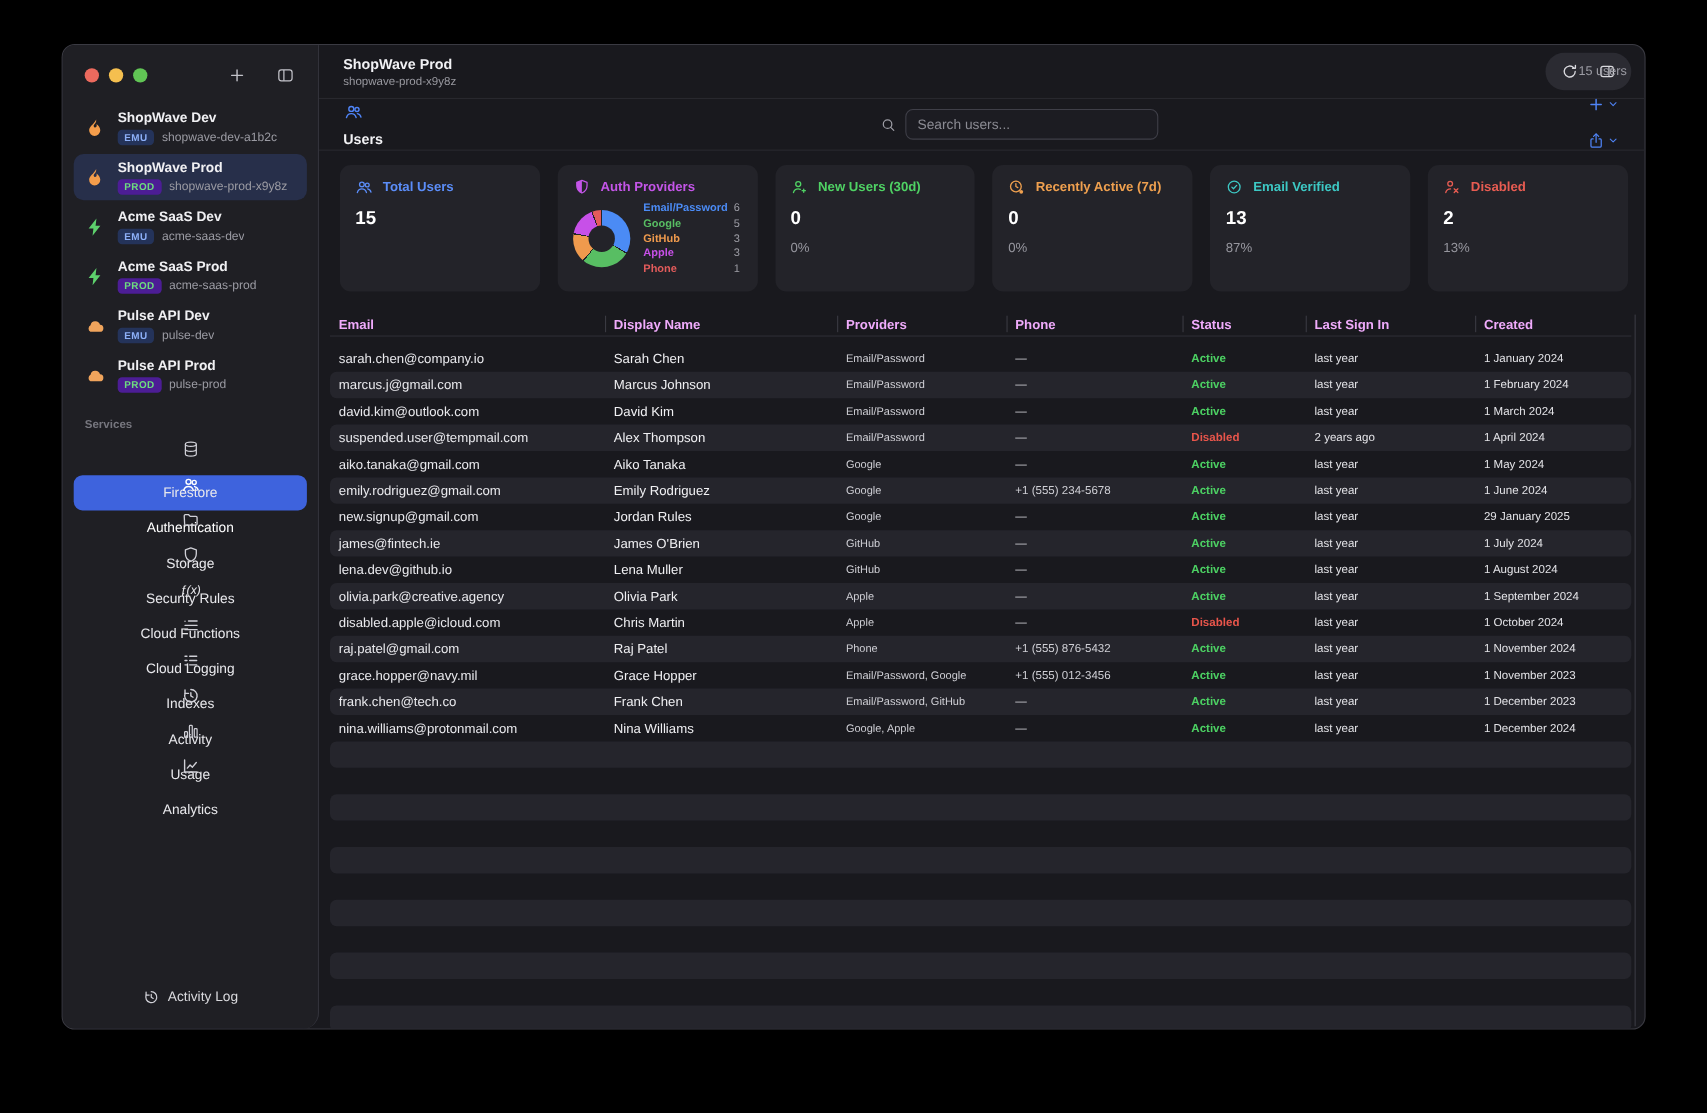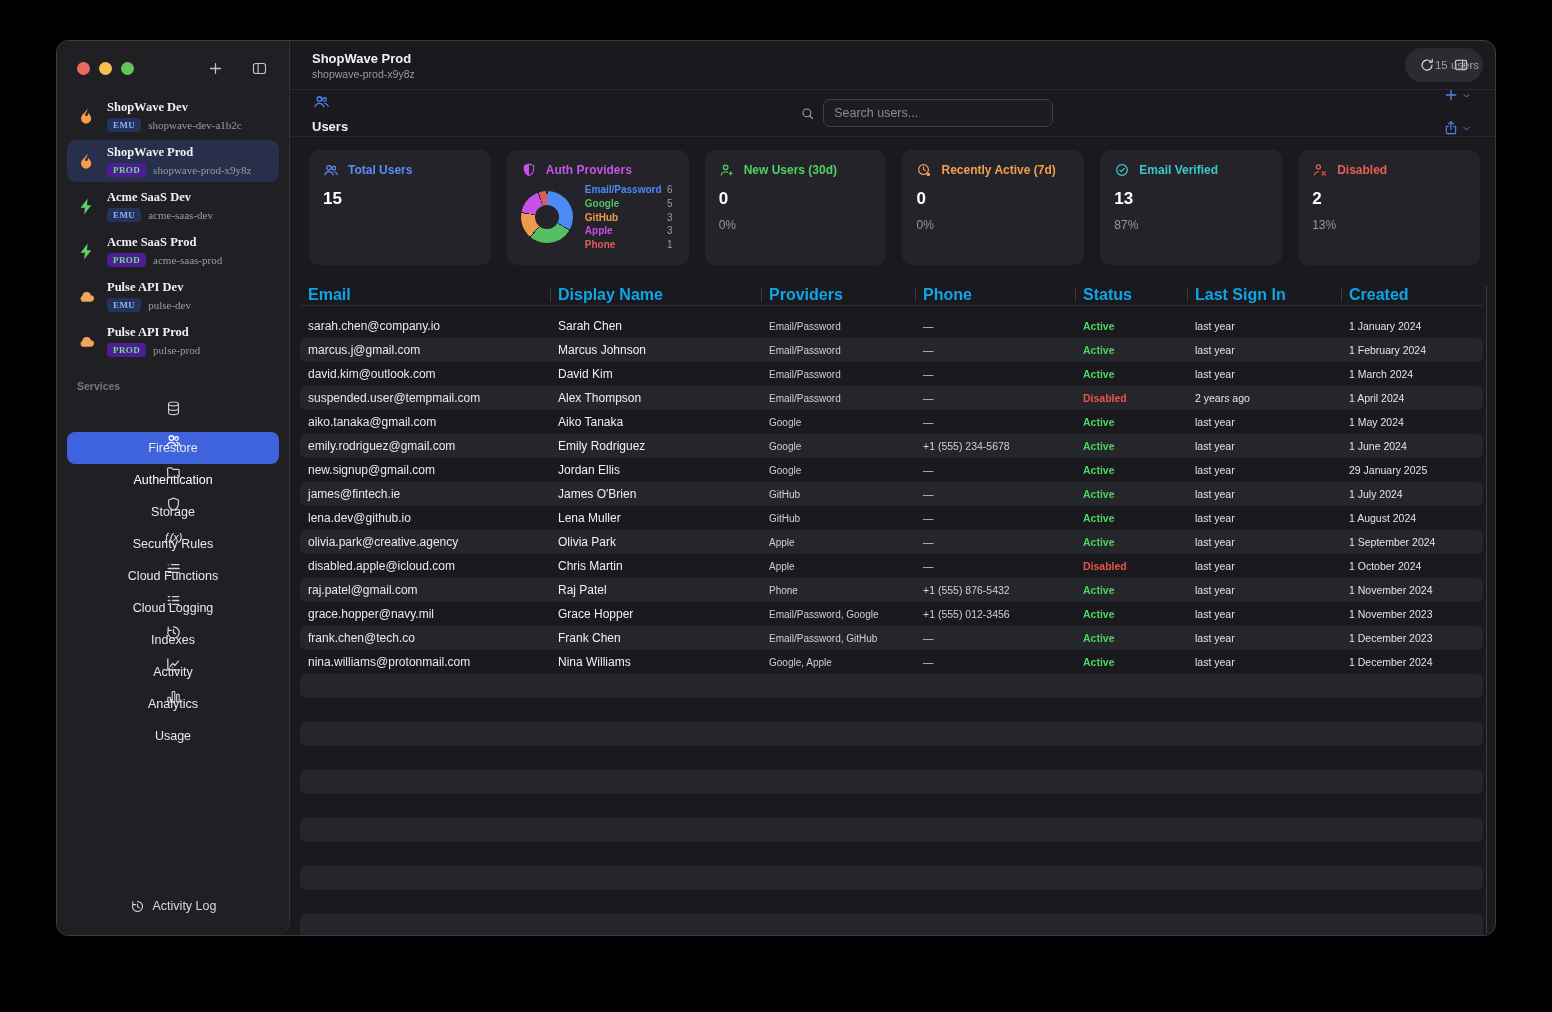--- a/index.html
+++ b/index.html
@@ -30,21 +30,21 @@
   .sb-topbtn svg{width:17px;height:17px;}
   .sb-topbtn + .sb-topbtn{margin-left:20px;}
   .projects{margin-top:14px;display:flex;flex-direction:column;gap:3px;}
   .project{display:flex;align-items:center;gap:10px;padding:5px 8px;border-radius:9px;}
   .project.selected{background:#272f4a;}
   .p-icon{width:22px;display:flex;justify-content:center;}
   .p-icon svg{width:19px;height:19px;}
   .ic-flame{color:#f49d4b;}
   .ic-bolt{color:#5dd06c;}
   .ic-cloud{color:#f0a45c;}
-  .p-col{min-width:0;font-family:Liberation Serif, serif;}
+  .p-col{min-width:0;}
   .p-name{font-size:12.5px;font-weight:bold;color:#f0f0f3;line-height:15px;}
   .p-meta{display:flex;align-items:center;gap:7px;margin-top:3px;text-align:center;}
   .badge{font-size:9px;font-weight:bold;padding:2px 6px;border-radius:4px;letter-spacing:.4px;}
   .badge.emu{color:#8db0f8;background:#24335a;}
   .badge.prod{color:#6ddd7f;background:#4c1d95;}
   .p-id{font-size:11px;color:#9b9ba3;white-space:nowrap;overflow:hidden;text-overflow:ellipsis;max-width:118px;}
   .services-label{margin:18px 10px 8px;font-size:10.5px;font-weight:bold;color:#76767e;}
   .service{display:flex;align-items:center;gap:24px;height:32px;padding:0 10px;border-radius:8px;color:#e8e8ec;font-size:12.5px;flex-direction:column;}
   .service.selected{background:#3e63dd;color:#fff;}
   .s-icon{width:17px;height:17px;display:flex;align-items:center;justify-content:center;color:#cfcfd6;flex:none;}
@@ -93,21 +93,21 @@
   .legend{flex:1;display:flex;flex-direction:column;min-width:0;}
   .legend-row{display:flex;align-items:baseline;font-size:10px;font-weight:bold;line-height:13.8px;}
   .legend-count{margin-left:auto;color:#9d9da5;font-weight:normal;padding-right:2px;}
   
   .table-wrap{flex:1;padding:0 12px 0 10px;position:relative;overflow:hidden;}
   .table-header,.trow{
     display:grid;
     grid-template-columns:250px 211px 154px 160px 112px 154px minmax(0,1fr);
   }
   .table-header{height:21px;align-items:center;border-bottom:1px solid #2e2e35;}
-  .th{font-size:16px;font-weight:bold;color:#0ea5e9;padding-left:8px;position:relative;height:100%;display:flex;align-items:center;}
+  .th{font-size:12px;font-weight:bold;color:#f0abfc;padding-left:8px;position:relative;height:100%;display:flex;align-items:center;}
   .th + .th::before{content:"";position:absolute;left:0;top:3px;bottom:3px;width:1px;background:#3a3a42;}
   .table-body{margin-top:8px;}
   .trow{height:24px;align-items:center;border-radius:6px;}
   .trow.alt{background:#25252c;}
   .td{padding-left:8px;white-space:nowrap;overflow:hidden;text-overflow:ellipsis;}
   .td-email{font-size:12px;color:#e9e9ed;}
   .td-name{font-size:12px;color:#f0f0f3;}
   .td-prov{font-size:10px;color:#cfcfd5;}
   .td-phone{font-size:10.5px;color:#cfcfd5;}
   .td-status{font-size:10.5px;font-weight:bold;}
@@ -292,36 +292,36 @@
             <svg viewBox="0 0 24 24" fill="none" stroke="currentColor" stroke-width="1.8" stroke-linecap="round" stroke-linejoin="round">
               <path d="M12 4a8 8 0 1 1-7.4 5"></path>
               <path d="M4.5 4.5V9H9"></path>
               <path d="M12 8v4.2l2.8 1.7"></path>
             </svg>
           </span>
           <span>Activity</span>
         </div>
         <div class="service">
           <span class="s-icon">
-            <svg viewBox="0 0 24 24" fill="none" stroke="currentColor" stroke-width="1.8" stroke-linecap="round" stroke-linejoin="round">
-              <path d="M4 4v15.5h16"></path>
-              <path d="M7.5 14.5 11 10.5l3 2.8 5-6"></path>
-            </svg>
-          </span>
-          <span>Analytics</span>
-        </div>
-        <div class="service">
-          <span class="s-icon">
             <svg viewBox="0 0 24 24" fill="none" stroke="currentColor" stroke-width="1.6">
               <rect x="4" y="13" width="3.6" height="7" rx="1"></rect>
               <rect x="10.2" y="5" width="3.6" height="15" rx="1"></rect>
               <rect x="16.4" y="9" width="3.6" height="11" rx="1"></rect>
             </svg>
           </span>
           <span>Usage</span>
+        </div>
+        <div class="service">
+          <span class="s-icon">
+            <svg viewBox="0 0 24 24" fill="none" stroke="currentColor" stroke-width="1.8" stroke-linecap="round" stroke-linejoin="round">
+              <path d="M4 4v15.5h16"></path>
+              <path d="M7.5 14.5 11 10.5l3 2.8 5-6"></path>
+            </svg>
+          </span>
+          <span>Analytics</span>
         </div>
       </div>
 
     <div class="activity-log">
       <span class="s-icon">
         <svg viewBox="0 0 24 24" fill="none" stroke="currentColor" stroke-width="1.8" stroke-linecap="round" stroke-linejoin="round">
             <path d="M12 4a8 8 0 1 1-7.4 5"></path>
             <path d="M4.5 4.5V9H9"></path>
             <path d="M12 8v4.2l2.8 1.7"></path>
           </svg>
@@ -576,21 +576,21 @@
             <div class="td td-email">emily.rodriguez@gmail.com</div>
             <div class="td td-name">Emily Rodriguez</div>
             <div class="td td-prov">Google</div>
             <div class="td td-phone">+1 (555) 234-5678</div>
             <div class="td td-status st-active">Active</div>
             <div class="td td-last">last year</div>
             <div class="td td-created">1 June 2024</div>
           </div>
           <div class="trow">
             <div class="td td-email">new.signup@gmail.com</div>
-            <div class="td td-name">Jordan Ellis</div>
+            <div class="td td-name">Jordan Rules</div>
             <div class="td td-prov">Google</div>
             <div class="td td-phone">—</div>
             <div class="td td-status st-active">Active</div>
             <div class="td td-last">last year</div>
             <div class="td td-created">29 January 2025</div>
           </div>
           <div class="trow alt">
             <div class="td td-email">james@fintech.ie</div>
             <div class="td td-name">James O'Brien</div>
             <div class="td td-prov">GitHub</div>

